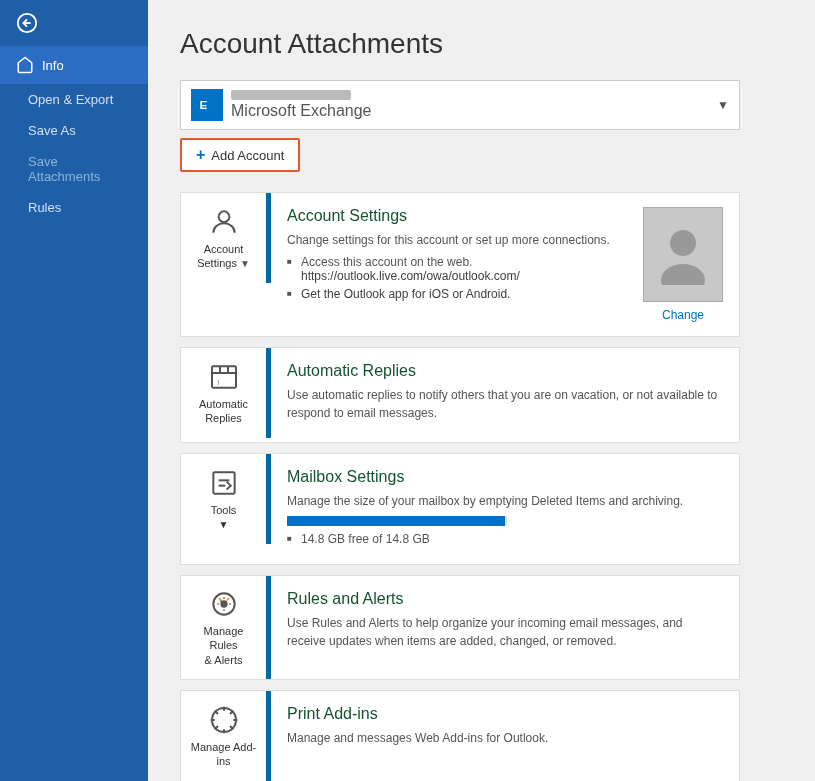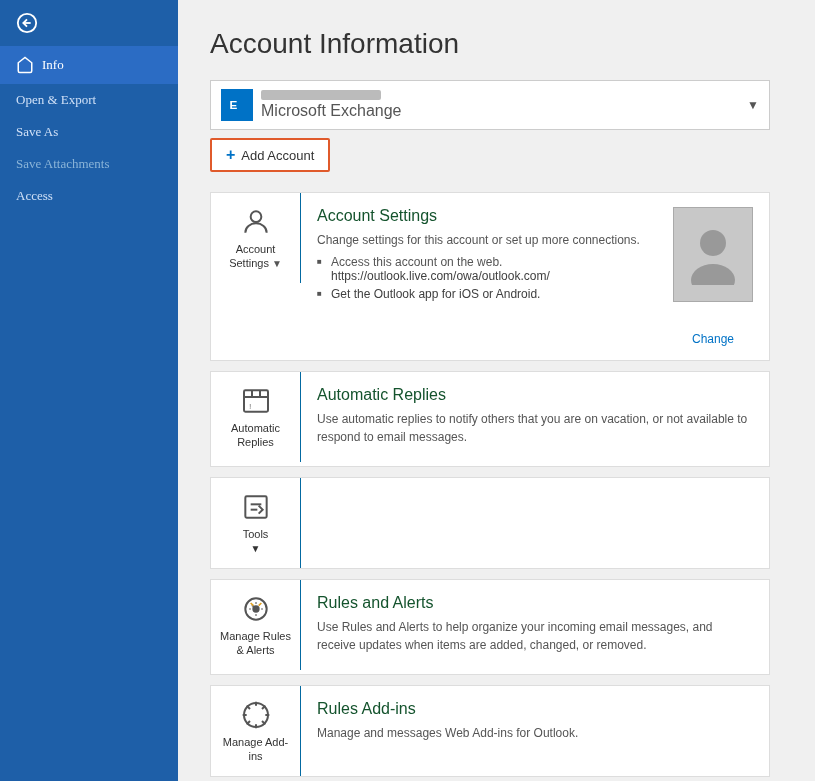--- a/index.html
+++ b/index.html
@@ -1,26 +1,25 @@
 <!DOCTYPE html>
 <html><head>
   <meta charset="utf-8">
   <style>
     * { margin: 0; padding: 0; box-sizing: border-box; }
     body { font-family: 'Segoe UI', Arial, sans-serif; display: flex; height: 781px; width: 815px; overflow: hidden; background: #fff; }
 
     
     .sidebar {
-      width: 178px;
+      width: 148px;
       background: #1e5fa8;
       display: flex;
       flex-direction: column;
       height: 100%;
       flex-shrink: 0;
-      font-family: Liberation Serif, serif;
     }
     .sidebar-back {
       padding: 12px 16px;
       cursor: pointer;
       color: #fff;
       display: flex;
       align-items: center;
     }
     .sidebar-back svg { width: 22px; height: 22px; }
     .sidebar-item {
@@ -31,21 +30,21 @@
       display: flex;
       align-items: center;
       gap: 8px;
     }
     .sidebar-item.active {
       background: #2b6cc4;
     }
     .sidebar-item svg { width: 18px; height: 18px; }
     .sidebar-item-label { font-size: 13px; }
     .sidebar-section-item {
-      padding: 8px 16px 8px 16px;
+      padding: 8px 16px 8px 28px;
       color: #cfe0f7;
       cursor: pointer;
       font-size: 13px;
     }
 
     
     .main {
       flex: 1;
       background: #f0f0f0;
       padding: 28px 32px;
@@ -133,21 +132,21 @@
       width: 560px;
     }
     .section-icon-area {
       width: 90px;
       min-height: 90px;
       display: flex;
       flex-direction: column;
       align-items: center;
       justify-content: center;
       padding: 12px 8px;
-      border-right: 1px solid #0369a1;
+      border-right: 5px solid #0369a1;
       cursor: pointer;
       flex-shrink: 0;
     }
     .section-icon-area svg { width: 32px; height: 32px; color: #555; }
     .section-icon-label {
       font-size: 11px;
       text-align: center;
       color: #333;
       margin-top: 4px;
       line-height: 1.3;
@@ -194,21 +193,20 @@
       color: #555;
     }
 
     
     .profile-area {
       display: flex;
       flex-direction: column;
       align-items: center;
       padding: 14px 16px;
       flex-shrink: 0;
-      gap: 24px;
     }
     .profile-avatar {
       width: 80px;
       height: 95px;
       background: #c8c8c8;
       border: 1px solid #aaa;
       display: flex;
       align-items: center;
       justify-content: center;
       margin-bottom: 6px;
@@ -264,26 +262,26 @@
   <div class="sidebar-section-item">
     <span>Open &amp; Export</span>
   </div>
   <div class="sidebar-section-item">
     <span>Save As</span>
   </div>
   <div class="sidebar-section-item" style="color:#8ab4d8;">
     <span>Save Attachments</span>
   </div>
   <div class="sidebar-section-item">
-    <span>Access</span>
+    <span>Rules</span>
   </div>
 </div>
 
 <div class="main">
-  <h1 class="page-title">Account Information</h1>
+  <h1 class="page-title">Account Attachments</h1>
 
   
   <div class="account-dropdown">
     <div class="account-exchange-icon">
       <svg viewBox="0 0 24 24" width="20" height="20" fill="white">
         <text x="3" y="17" font-size="14" font-weight="bold" fill="white">E</text>
       </svg>
     </div>
     <div class="account-name-area">
       <div class="account-name-blur"></div>
@@ -347,20 +345,30 @@
   
   <div class="section-card">
     <div class="section-icon-area">
       <svg viewBox="0 0 24 24" fill="none" stroke="#555" stroke-width="1.5">
         <rect x="4" y="4" width="16" height="16" rx="1"></rect>
         <line x1="8" y1="10" x2="16" y2="10"></line>
         <line x1="8" y1="14" x2="13" y2="14"></line>
         <path d="M14 17l3-3-3-3" stroke="#555" stroke-width="1.5"></path>
       </svg>
       <div class="section-icon-label">Tools<br><span style="font-size:10px">▼</span></div>
+    </div>
+    <div class="section-content">
+      <div class="section-title">Mailbox Settings</div>
+      <div class="section-desc">Manage the size of your mailbox by emptying Deleted Items and archiving.</div>
+      <div class="progress-bar-container">
+        <div class="progress-bar-fill"></div>
+      </div>
+      <ul class="bullet-list">
+        <li><span>14.8 GB free of 14.8 GB</span></li>
+      </ul>
     </div>
   </div>
 
   
   <div class="section-card">
     <div class="section-icon-area">
       <svg viewBox="0 0 24 24" fill="none" stroke="#555" stroke-width="1.5">
         <circle cx="12" cy="12" r="8"></circle>
         <path d="M9 9l1.5 1.5M12 7v1M12 16v1M7 12h1M16 12h1" stroke="#888"></path>
         <circle cx="12" cy="12" r="2" fill="#555"></circle>
@@ -384,17 +392,17 @@
         <line x1="12" y1="2" x2="12" y2="5"></line>
         <line x1="12" y1="19" x2="12" y2="22"></line>
         <line x1="5" y1="5" x2="7.5" y2="7.5"></line>
         <line x1="16.5" y1="16.5" x2="19" y2="19"></line>
         <line x1="19" y1="5" x2="16.5" y2="7.5"></line>
         <line x1="5" y1="19" x2="7.5" y2="16.5"></line>
       </svg>
       <div class="section-icon-label">Manage Add-<br>ins</div>
     </div>
     <div class="section-content">
-      <div class="section-title">Rules Add-ins</div>
+      <div class="section-title">Print Add-ins</div>
       <div class="section-desc">Manage and messages Web Add-ins for Outlook.</div>
     </div>
   </div>
 </div>
 
 </body></html>

